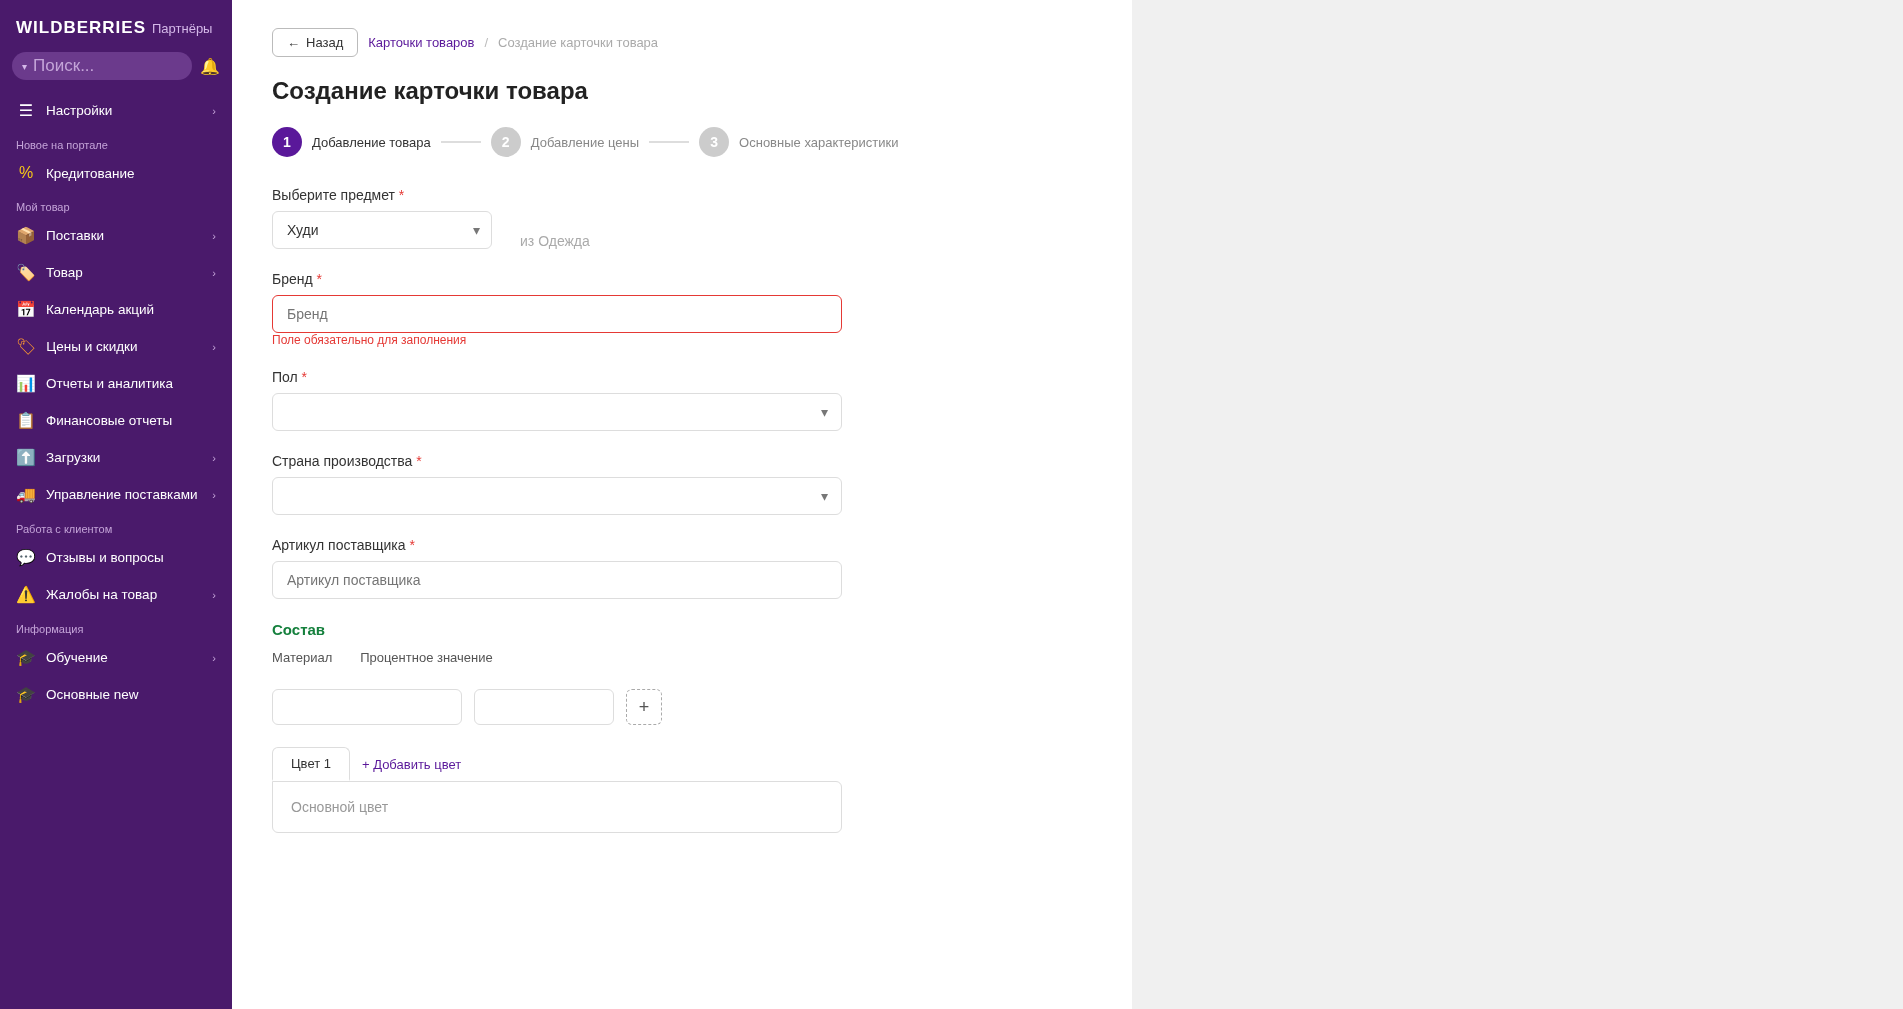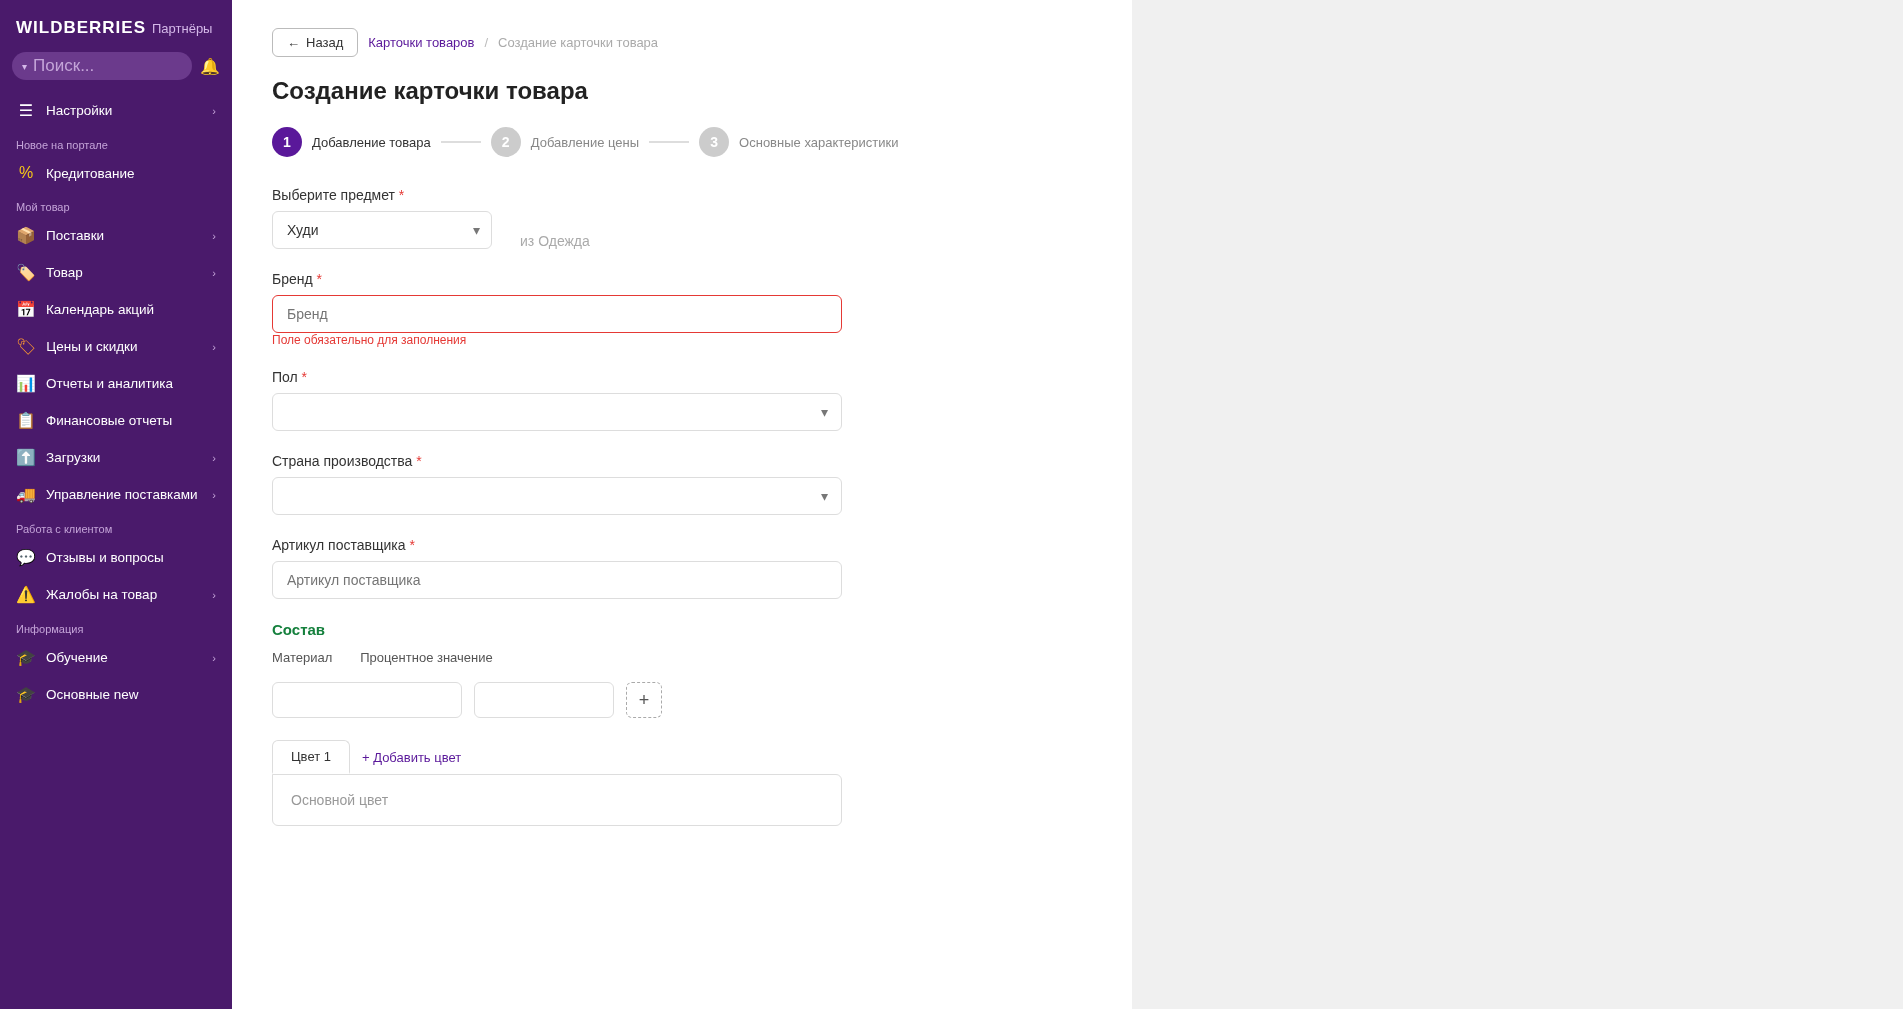--- a/index.html
+++ b/index.html
@@ -543,21 +543,21 @@
     <div class="form-section">
       <label class="form-label">
         <span>Артикул поставщика</span>
         <span class="required"> *</span>
       </label>
       <input type="text" class="form-input" placeholder="Артикул поставщика" style="">
     </div>
 
     <div class="form-section">
       <div class="sostav-title">Состав</div>
-      <div style="display:flex; gap: 20px; margin-bottom: 11px;">
+      <div style="display:flex; gap: 20px; margin-bottom: 18px;">
         <div>
           <span class="material-col-label">Материал</span>
         </div>
         <div style="margin-left: 8px;">
           <span class="material-col-label">Процентное значение</span>
         </div>
       </div>
       <div class="material-row">
         <input type="text" class="material-input" style="">
         <input type="text" class="percent-input" style="">

